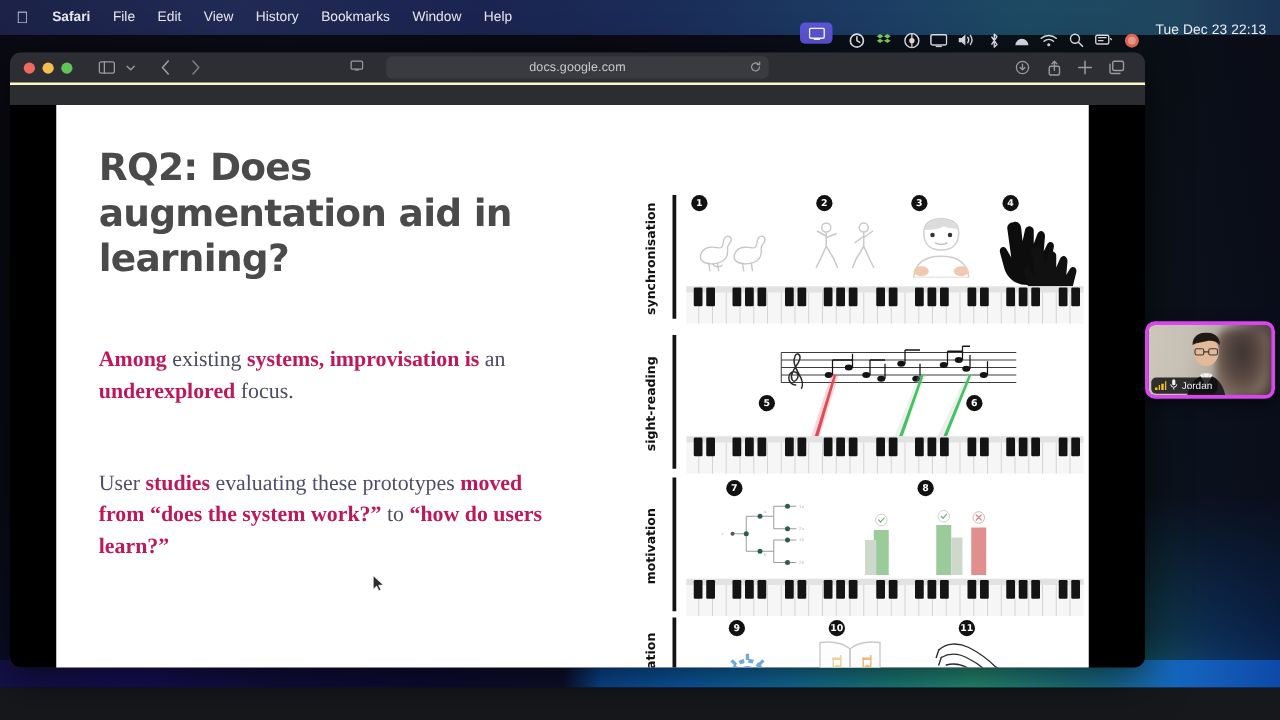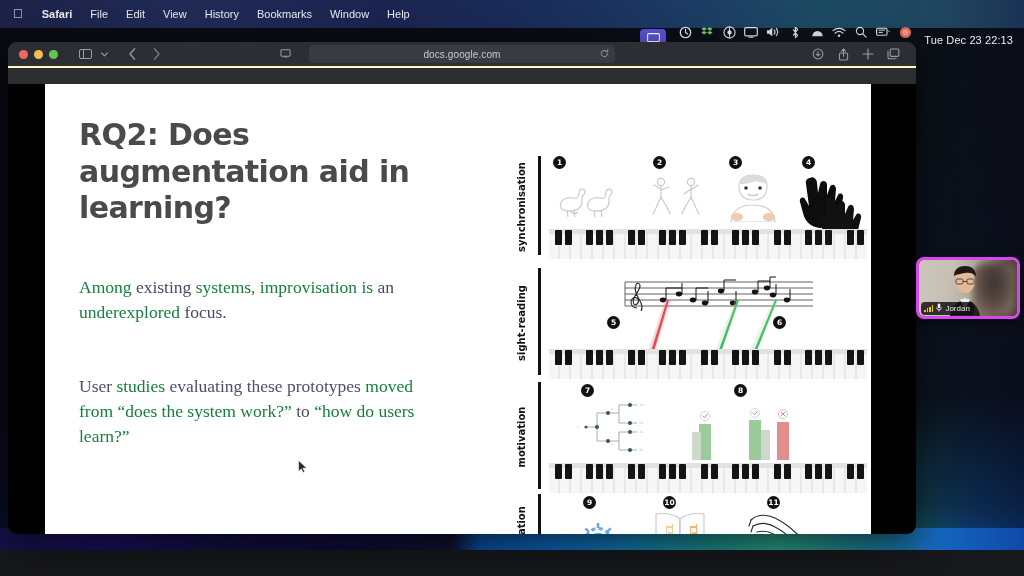--- a/index.html
+++ b/index.html
@@ -42,21 +42,21 @@
   .menubar {
     position: absolute; left: 0; top: 0; width: 1024px; height: 28px;
     background: linear-gradient(90deg, #1c2247 0%, #202a55 18%, #1b2450 38%, #1a2c58 52%, #1c3a63 66%, #1d4a63 80%, #20455f 92%, #1b3355 100%);
     display: flex; align-items: center;
     color: #e9eaf0; font-size: 11px;
   }
   .menubar-left { display: flex; align-items: center; gap: 0; padding-left: 9px; }
   .mb-item { padding: 0 9px; line-height: 28px; white-space: nowrap; color: #e8e9ef; }
   .mb-item.apple { font-size: 13px; padding: 0 10px 0 4px; }
   .mb-item.strong { font-weight: bold; }
-  .menubar-right { margin-left: auto; display: flex; align-items: flex-end; gap: 2px; padding-right: 8px; margin-top: 36px; }
+  .menubar-right { margin-left: auto; display: flex; align-items: flex-start; gap: 2px; padding-right: 8px; margin-top: 36px; }
   .mb-icon { width: 20px; height: 28px; display: flex; align-items: center; justify-content: center; font-size: 11px; color: #e2e4ec; }
   .mb-screen-badge {
     width: 26px; height: 17px; border-radius: 4px; background: #5b54d6;
     display: flex; align-items: center; justify-content: center; margin-right: 7px;
   }
   .mb-clock { font-size: 11px; padding: 0 3px 0 7px; color:#eceef4; white-space: nowrap; letter-spacing: 0.1px;}
 
   
   .window {
     position: absolute; left: 8px; top: 42px; width: 908px; height: 492px;
@@ -107,21 +107,21 @@
   .slide-title {
     font-family: "DejaVu Sans", sans-serif;
     font-weight: bold; font-size: 30px; line-height: 1.22;
     color: #4a4a4a; letter-spacing: -0.6px; max-width: 390px;
   }
   .para {
     font-family: "Liberation Serif", serif;
     font-size: 17.5px; line-height: 1.45; color: #4b4a66;
     max-width: 368px;
   }
-  .para b { font-weight: normal; color: #15803d; }
+  .para b { font-weight: bold; color: #be185d; }
   .p1 { margin-top: 48px; }
   .p2 { margin-top: 48px; color: #4f4e69; }
   .p3 { margin-top: 52px; }
 
   .cursor {
     position: absolute; left: 287px; top: 437px; width: 10px; height: 14px;
     pointer-events: none;
   }
 
   

